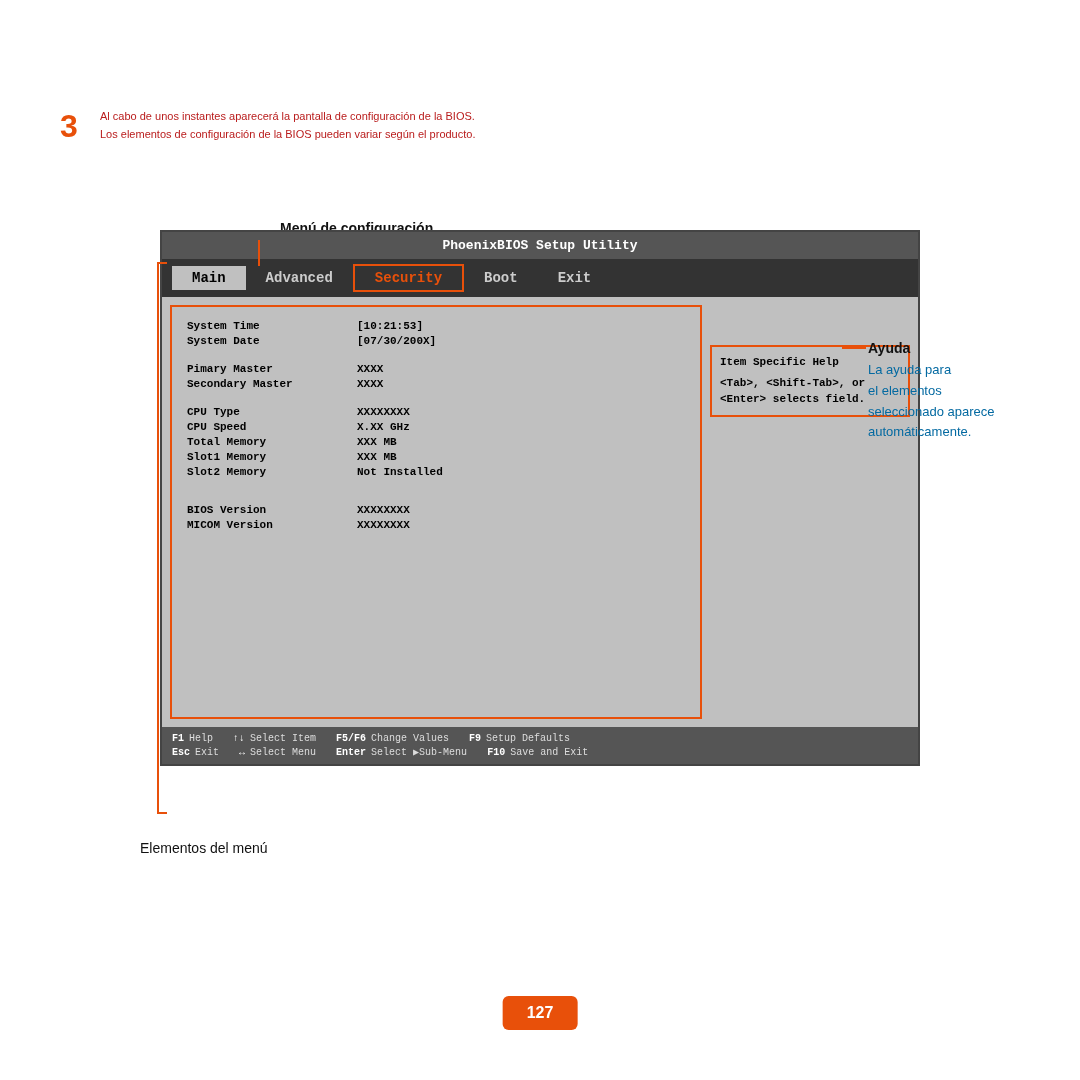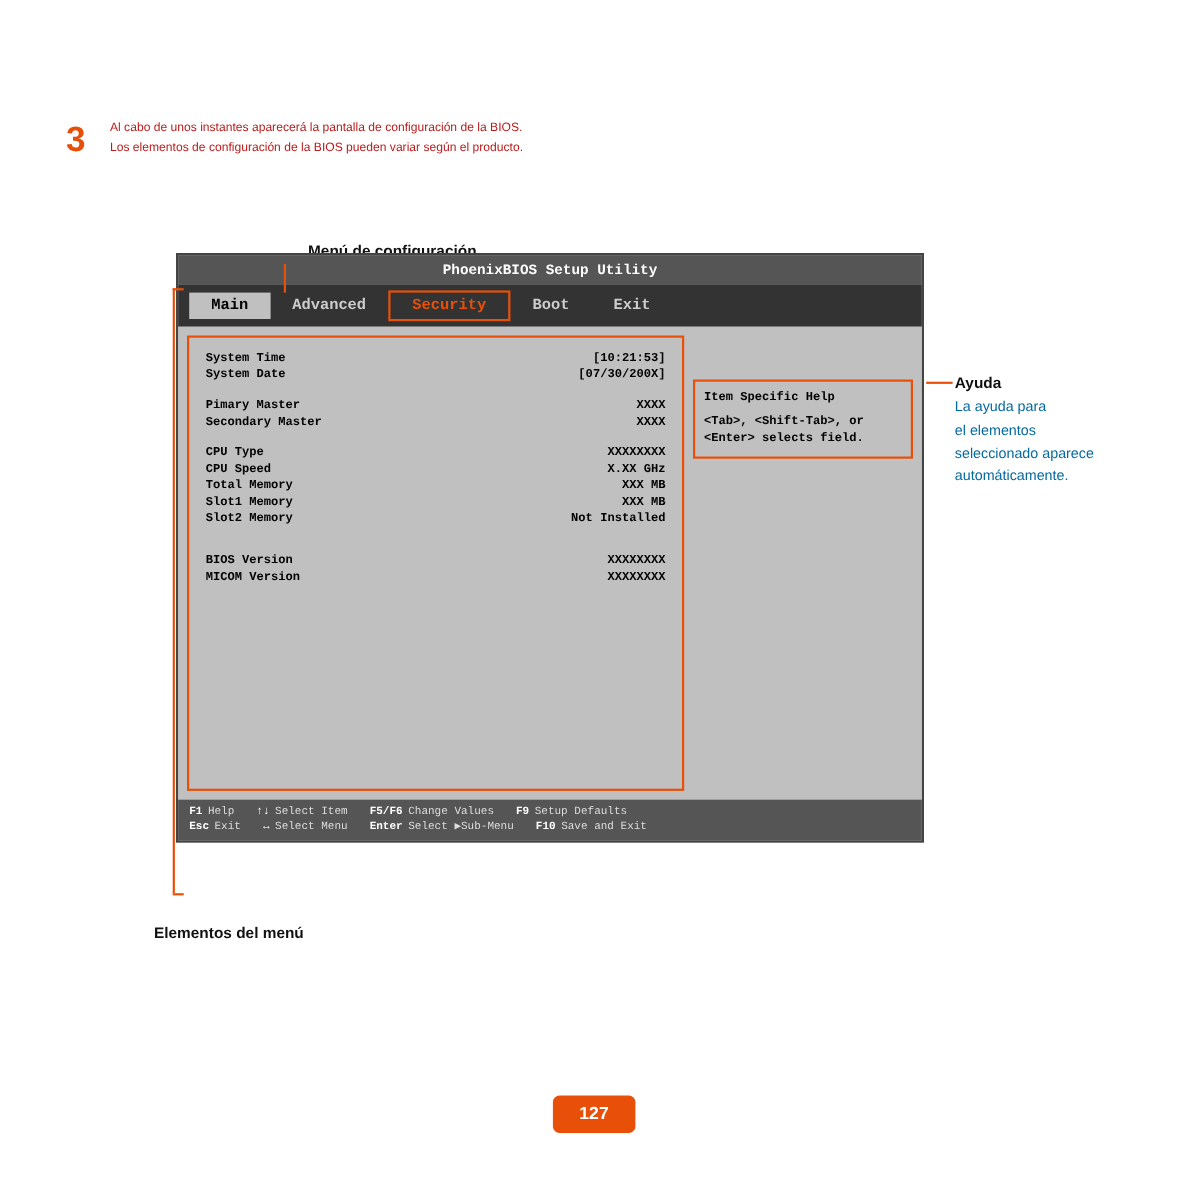--- a/index.html
+++ b/index.html
@@ -38,21 +38,21 @@
       font-size: 11px;
       color: #b91c1c;
       line-height: 1.6;
     }
 
     
     .bios-window {
       position: absolute;
       left: 160px;
       top: 230px;
-      width: 680px;
+      width: 760px;
       border: 2px solid #444;
       background: #c0c0c0;
     }
 
     .bios-title-bar {
       background: #555;
       color: #fff;
       text-align: center;
       font-size: 13px;
       font-weight: bold;
@@ -122,21 +122,20 @@
       margin-bottom: 6px;
     }
 
     .bios-row {
       display: flex;
       margin: 3px 0;
       font-family: 'Courier New', monospace;
       font-size: 11px;
       font-weight: bold;
       color: #000;
-      justify-content: space-between;
     }
 
     .bios-row-label {
       width: 170px;
       font-weight: bold;
     }
 
     .bios-row-value {
       color: #000;
       font-weight: bold;
@@ -331,17 +330,17 @@
 
   <div style="position:absolute; left:842px; top:347px; width:24px; height:2px; background:#e8500a;"></div>
 
   <div style="position:absolute; left:868px; top:360px; font-size:13px; color:#0369a1; line-height:1.6; width:170px;">
     <span>La ayuda para</span><br>
     <span>el elementos</span><br>
     <span>seleccionado aparece</span><br>
     <span>automáticamente.</span>
   </div>
 
-  <div style="position:absolute; left:100px; top:840px; font-size:14px; font-weight:bold; color:#111;padding-left:40px;">Elementos del menú</div>
+  <div style="position:absolute; left:100px; top:840px; font-size:14px; font-weight:normal; color:#111;padding-left:40px;">Elementos del menú</div>
 
   <div class="page-number">127</div>
 
 </div>
 
 </body></html>

